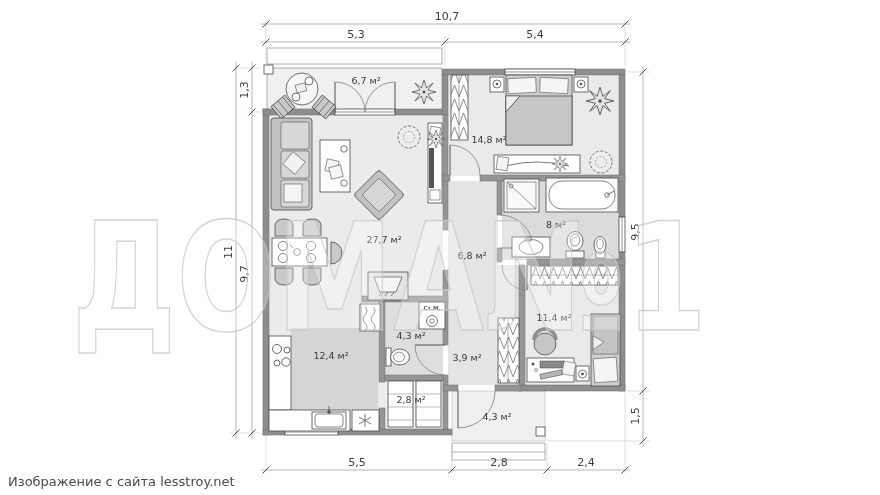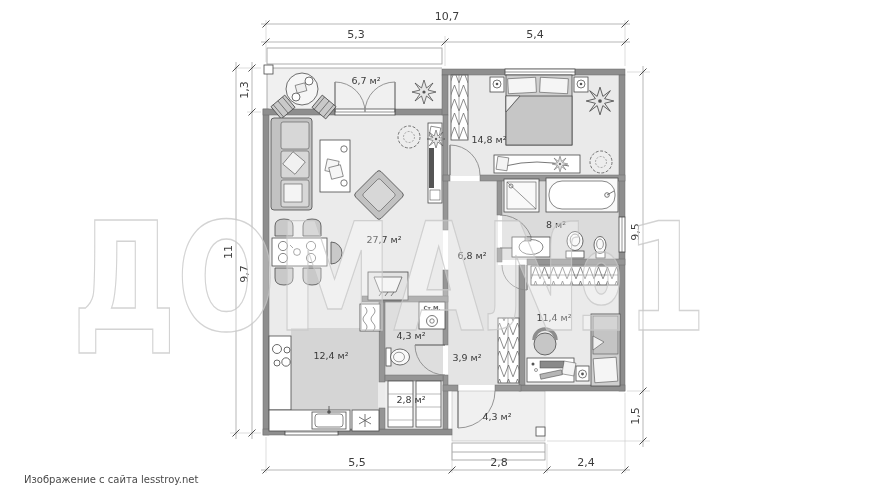--- a/index.html
+++ b/index.html
@@ -4,21 +4,21 @@
 <style>
   html,body{margin:0;padding:0;background:#fff;}
   #stage{position:relative;width:880px;height:495px;background:#ffffff;overflow:hidden;
          font-family:"DejaVu Sans","Liberation Sans",sans-serif;}
   svg{position:absolute;left:0;top:0;}
   text{font-family:"DejaVu Sans","Liberation Sans",sans-serif;}
   .dimtxt{font-size:11px;fill:#3d3d3d;}
   .roomtxt{font-size:9.5px;fill:#3a3a3a;}
   .tinytxt{font-size:5.6px;fill:#222;font-weight:bold;}
   .wm{font-size:150px;font-weight:bold;fill:rgba(255,255,255,0.35);stroke:#c9c9c9;stroke-width:1.4px;opacity:.8;}
-  #credit{position:absolute;left:24px;top:474px;font-size:10px;color:#4a4a4a;}
+  #credit{position:absolute;left:8px;top:474px;font-size:13px;color:#4a4a4a;}
   .wall{fill:#8e8e8e;stroke:#696969;stroke-width:.5;}
   .iwall{fill:#959595;stroke:#6e6e6e;stroke-width:.5;}
   .furn{fill:#c9c9c9;stroke:#4a4a4a;stroke-width:.8;}
   .white{fill:#ffffff;stroke:#4a4a4a;stroke-width:.8;}
   .fixt{fill:#f9f9f9;stroke:#4a4a4a;stroke-width:.8;}
   .door{fill:none;stroke:#8a8a8a;stroke-width:.9;}
   .leaf{stroke:#5f5f5f;stroke-width:1.1;}
   .dim{stroke:#9a9a9a;stroke-width:.7;}
   .wit{stroke:#c6c6c6;stroke-width:.6;}
   .tick{stroke:#4f4f4f;stroke-width:1;}

